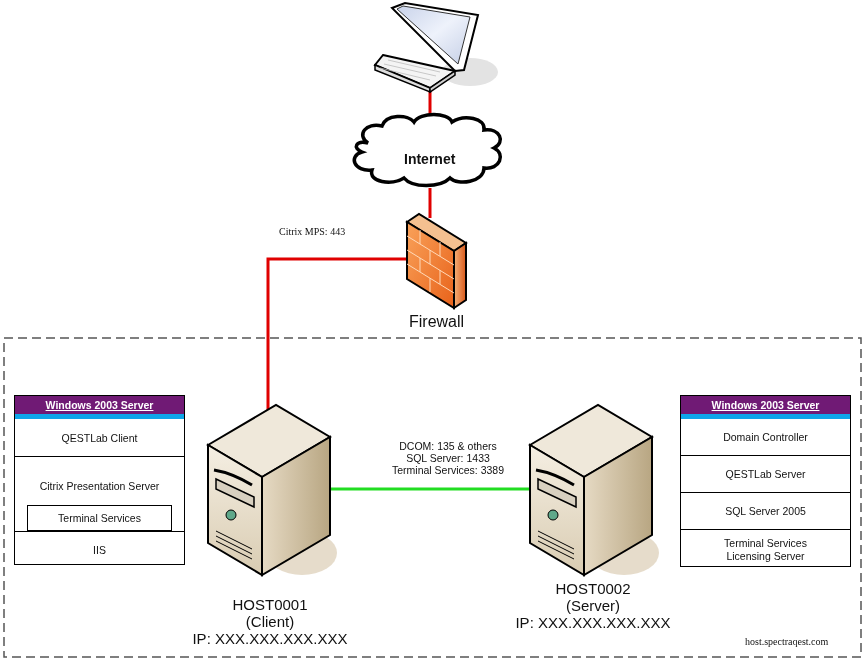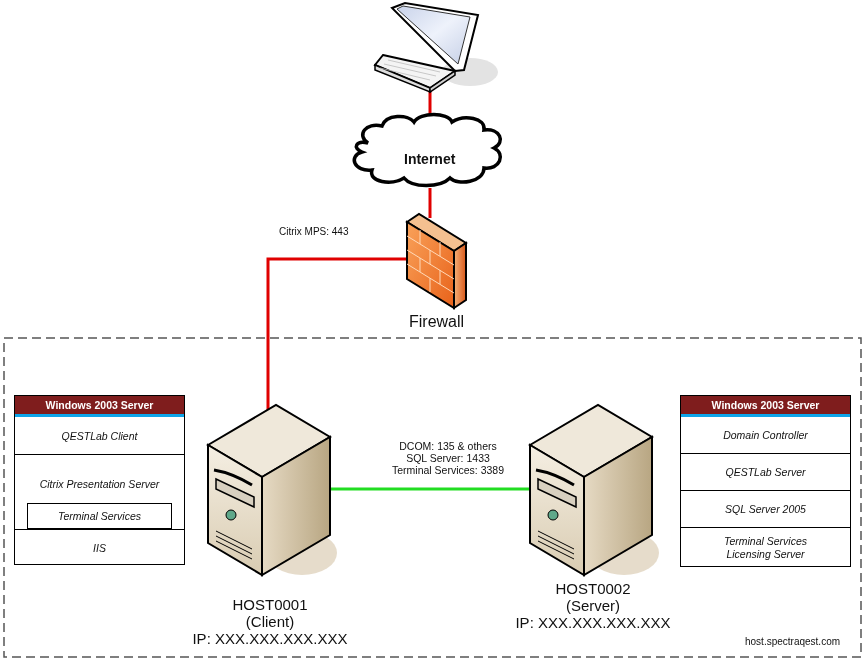--- a/index.html
+++ b/index.html
@@ -1,28 +1,28 @@
 <!DOCTYPE html>
 <html><head>
 <meta charset="utf-8">
 <style>
   html, body { margin: 0; padding: 0; background: #ffffff; }
   body { width: 865px; height: 660px; position: relative; overflow: hidden;
          font-family: "Liberation Sans", sans-serif; color: #111; }
   svg.canvas { position: absolute; left: 0; top: 0; }
   .abs { position: absolute; }
   .lbl { font-family: "Liberation Sans", sans-serif; white-space: nowrap; }
-  .small { font-size: 10px; }
+  .small { font-size: 10px; font-family: Liberation Serif, serif; }
   .cloud-lbl { font-size: 14px; font-weight: bold; }
   .host-lbl { font-size: 15px; line-height: 17px; text-align: center; }
   .proto { font-size: 10.5px; line-height: 12px; text-align: center; }
   .stack { position: absolute; border: 1px solid #000; background: #fff;
            font-size: 10.5px; text-align: center; }
-  .stack .hdr { background: #7f1d1d; color: #fff; font-weight: bold; height: 18px; line-height: 18px; border-bottom: 3px solid #0ea5e9; }
-  .stack .row { border-bottom: 1px solid #000; display: flex; align-items: center; justify-content: center; flex-direction: column; font-style: italic; }
+  .stack .hdr { background: #701a75; color: #fff; font-weight: bold; height: 18px; line-height: 18px; border-bottom: 5px solid #0ea5e9; text-decoration: underline; }
+  .stack .row { border-bottom: 1px solid #000; display: flex; align-items: center; justify-content: center; flex-direction: column; }
   .stack .row:last-child { border-bottom: none; }
   .inner-box { border: 1px solid #000; width: 143px; height: 24px; line-height: 24px; margin: 0 auto; }
 </style>
 </head>
 <body>
 
 <svg class="canvas" width="865" height="660" viewBox="0 0 865 660">
   <defs>
     <linearGradient id="fwFront" x1="0" y1="0" x2="1" y2="1">
       <stop offset="0" stop-color="#f9a25a"></stop>

